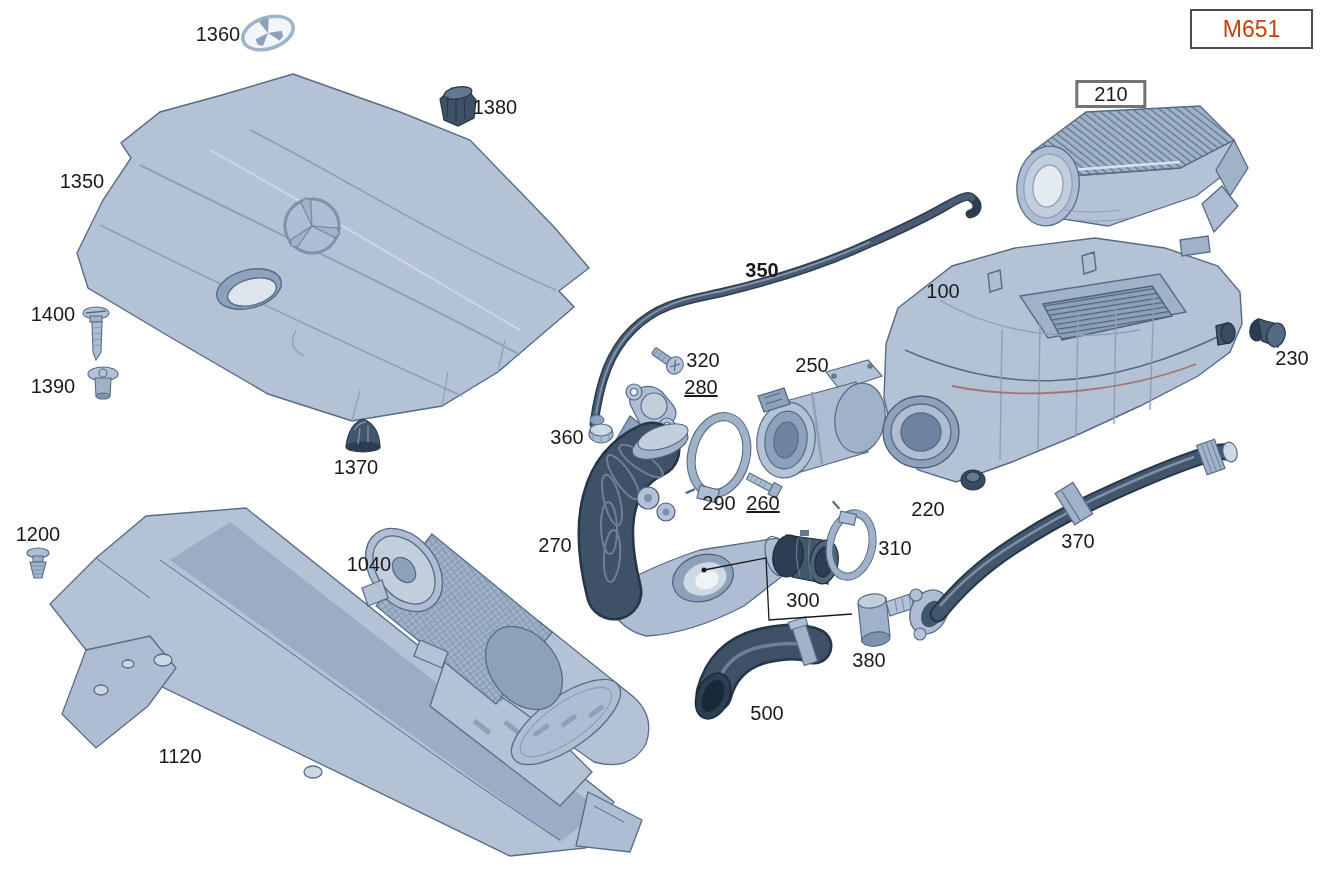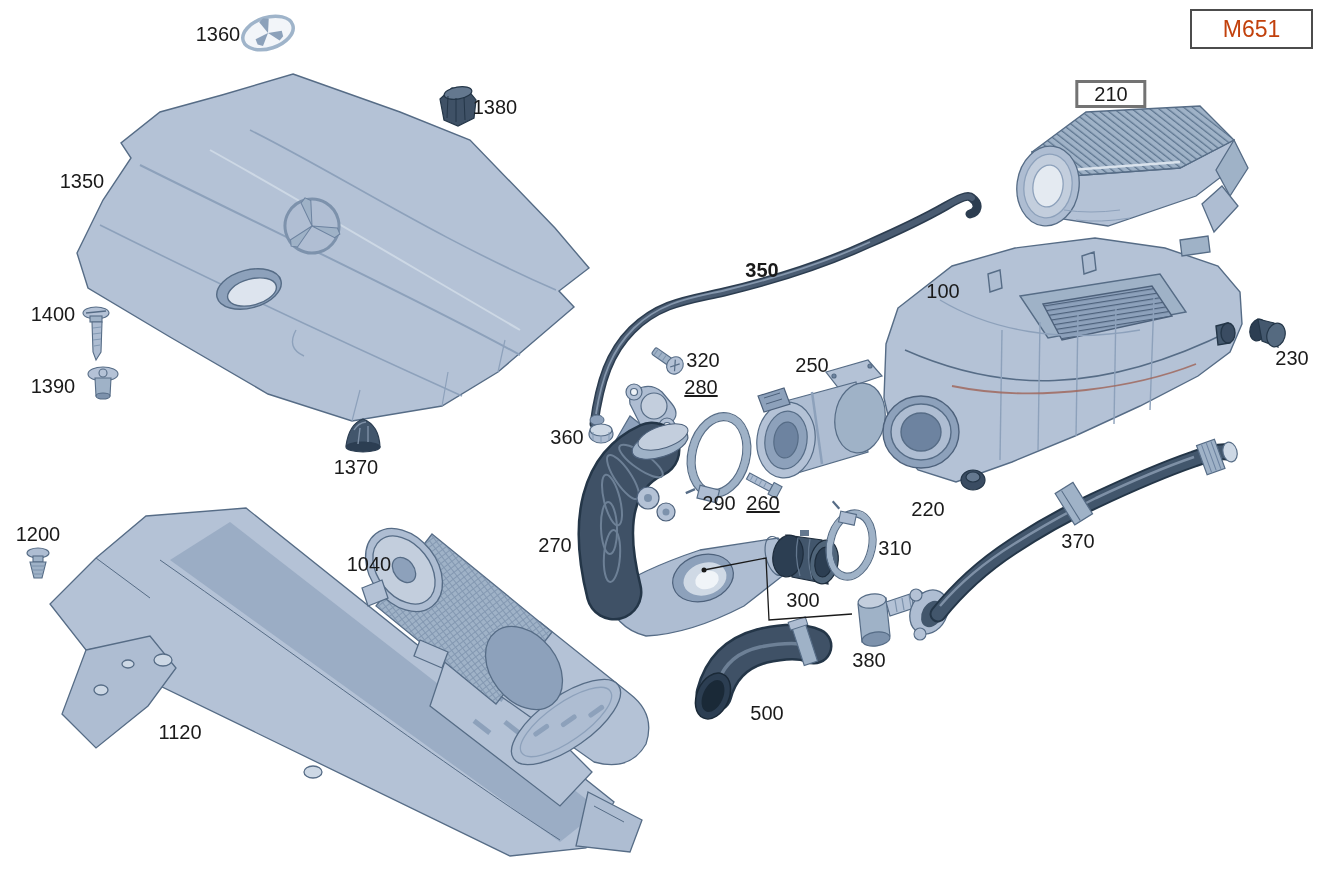--- a/index.html
+++ b/index.html
@@ -343,21 +343,21 @@
 
   <div id="labels">
       <div class="callout" style="left: 218px; top: 34px;">1360</div>
       <div class="callout" style="left: 495px; top: 107px;">1380</div>
       <div class="callout" style="left: 82px; top: 166px; margin-top: 15px;">1350</div>
       <div class="callout" style="left: 53px; top: 314px;">1400</div>
       <div class="callout" style="left: 53px; top: 386px;">1390</div>
       <div class="callout" style="left: 356px; top: 467px;">1370</div>
       <div class="callout" style="left: 38px; top: 534px;">1200</div>
       <div class="callout" style="left: 369px; top: 564px;">1040</div>
-      <div class="callout" style="left: 180px; top: 732px;">1120</div>
+      <div class="callout" style="left: 180px; top: 756px;">1120</div>
       <div class="callout" style="left: 762px; top: 270px; font-weight: bold;">350</div>
       <div class="callout" style="left: 703px; top: 360px;">320</div>
       <div class="callout" style="left: 701px; top: 387px; text-decoration: underline;">280</div>
       <div class="callout" style="left: 567px; top: 437px;">360</div>
       <div class="callout" style="left: 555px; top: 501px; margin-top: 44px;">270</div>
       <div class="callout" style="left: 719px; top: 503px;">290</div>
       <div class="callout" style="left: 763px; top: 503px; text-decoration: underline;">260</div>
       <div class="callout" style="left: 796px; top: 365px; margin-left: 16px;">250</div>
       <div class="callout" style="left: 803px; top: 600px;">300</div>
       <div class="callout" style="left: 895px; top: 548px;">310</div>

